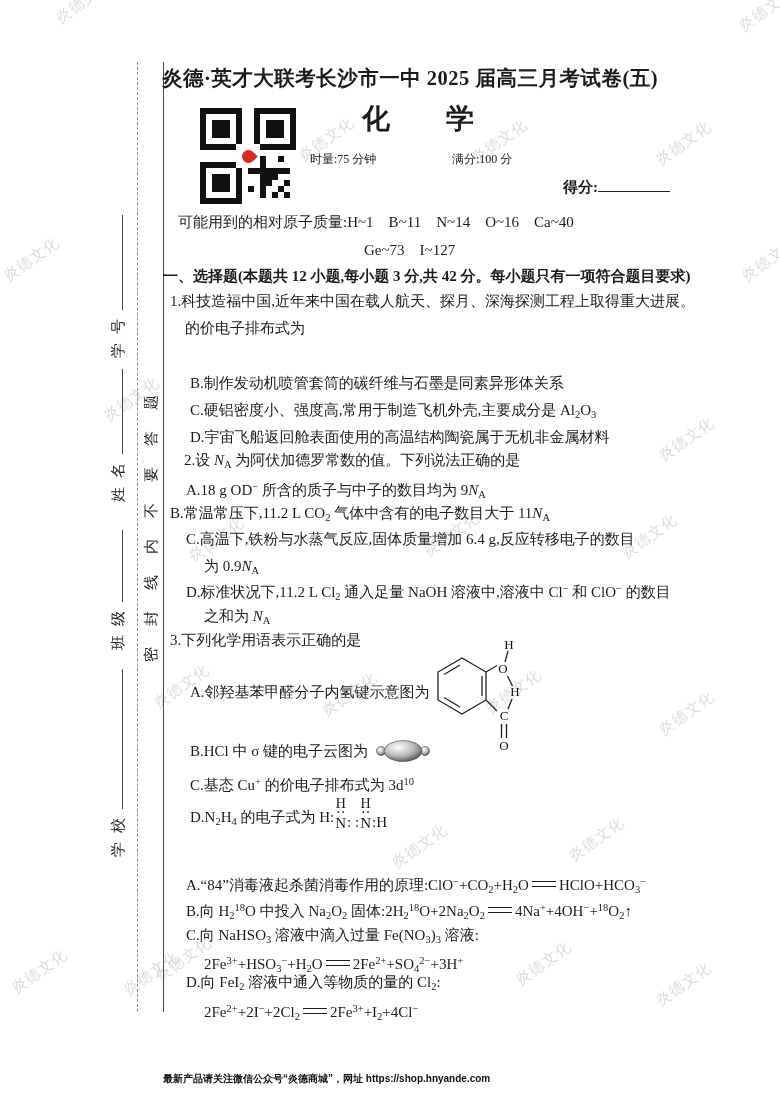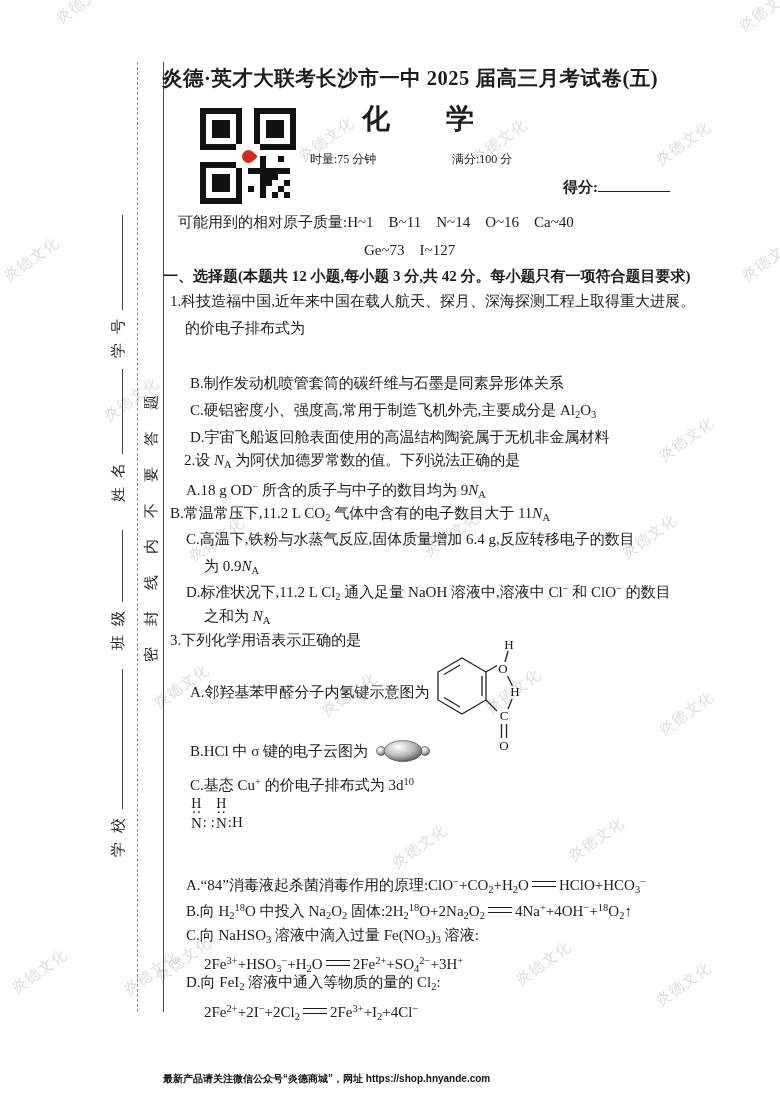--- a/index.html
+++ b/index.html
@@ -216,20 +216,21 @@
       </defs>
       <circle cx="7" cy="13" r="4.5" fill="url(#g1)" stroke="#444" stroke-width=".6"></circle>
       <circle cx="51" cy="13" r="4.5" fill="url(#g1)" stroke="#444" stroke-width=".6"></circle>
       <ellipse cx="29" cy="13" rx="19" ry="10.5" fill="url(#g1)" stroke="#444" stroke-width=".6"></ellipse>
     </svg>
   </div>
 
   <div class="line" style="left:190px;top:772px;font-family:Liberation Serif, serif;">C.基态 Cu<sup>+</sup> 的价电子排布式为 3d<sup>10</sup></div>
 
   <div class="line flexbottom" style="left:190px;top:798px;">
+    <span>D.N<sub>2</sub>H<sub>4</sub> 的电子式为 H:</span>
     <span class="ef-stack">
       <span class="ef-top">H</span>
       <span class="ef-dots">··</span>
       <span class="ef-base">N</span>
     </span>
     <span>: :</span>
     <span class="ef-stack">
       <span class="ef-top">H</span>
       <span class="ef-dots">··</span>
       <span class="ef-base">N</span>

